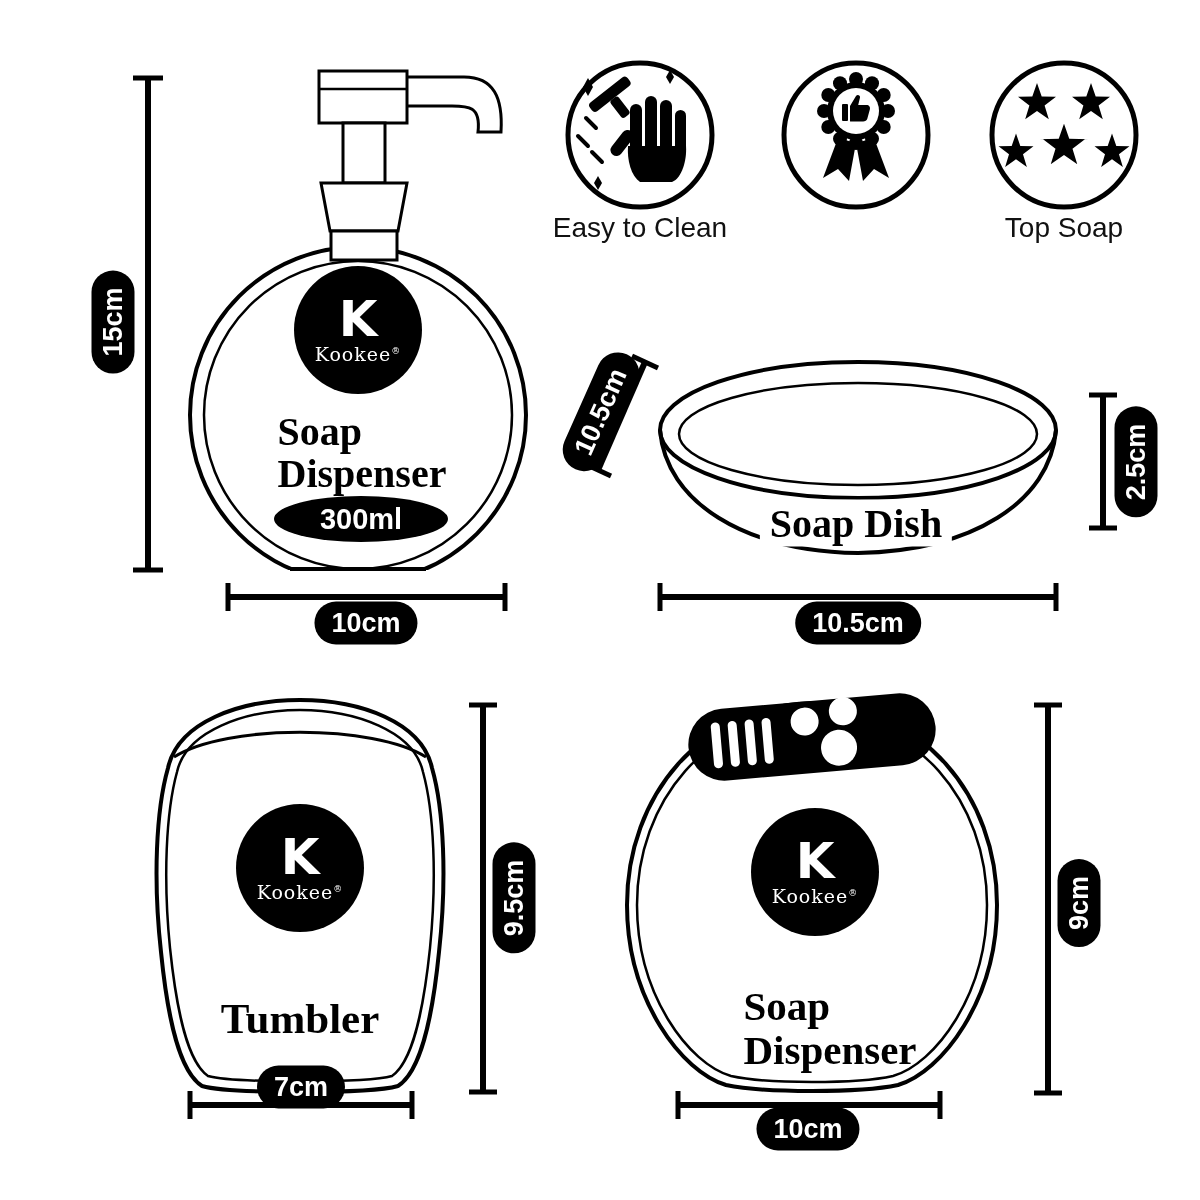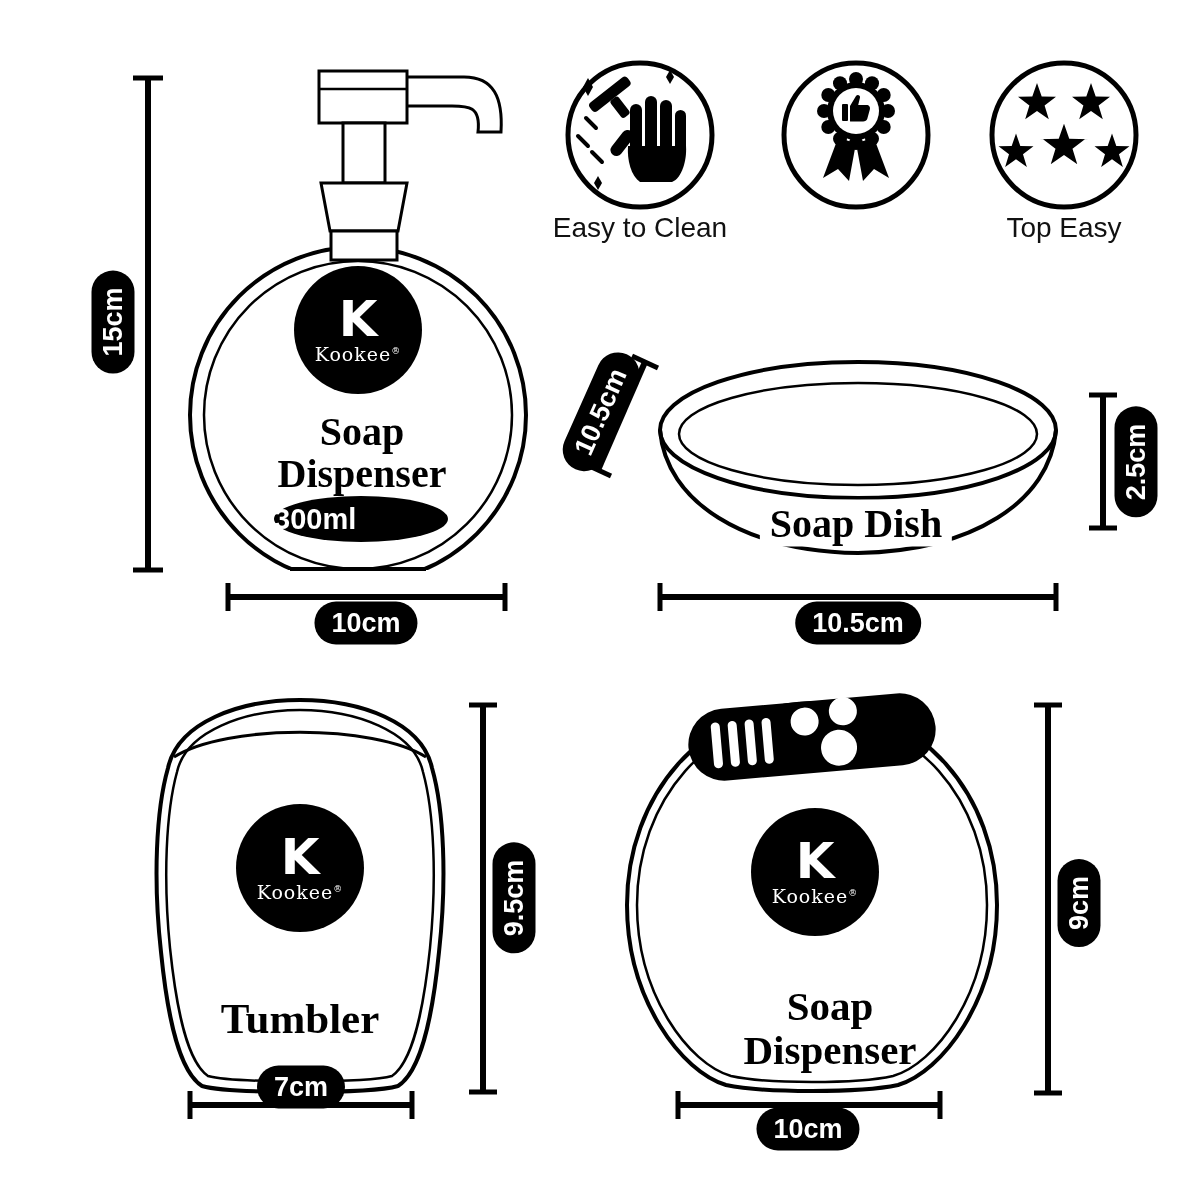--- a/index.html
+++ b/index.html
@@ -8,25 +8,25 @@
   #canvas { position: relative; width: 1200px; height: 1200px; background: #fff; overflow: hidden; padding-left: 13px; }
   #art { position: absolute; left: 0; top: 0; width: 1200px; height: 1200px; }
   .abs { position: absolute; transform: translate(-50%, -50%); }
   .pill {
     background: #000; color: #fff;
     font: 700 27px/1 "Liberation Sans", sans-serif;
     padding: 8px 17px; border-radius: 24px; white-space: nowrap;
   }
   .pill.vert { transform: translate(-50%, -50%) rotate(-90deg); }
   .pill.diag { transform: translate(-50%, -50%) rotate(-66deg); }
-  .name { font-family: "Liberation Serif", serif; font-weight: 700; color: #000; text-align: center; white-space: nowrap; }
+  .name { font-family: "Liberation Serif", serif; font-weight: 700; color: #000; text-align: left; white-space: nowrap; }
   .badge-label { font: 400 28px/1 "Liberation Sans", sans-serif; color: #111; white-space: nowrap; }
   .capacity {
     background: #000; color: #fff; width: 174px; height: 46px; border-radius: 50%;
-    font: 700 29px/46px "Liberation Sans", sans-serif; 
+    font: 700 29px/46px "Liberation Sans", sans-serif; text-align: center;
   }
   .logo {
     width: 128px; height: 128px; border-radius: 50%; background: #000; color: #fff;
     display: flex; flex-direction: column; align-items: center; justify-content: center; gap: 3px;
   }
   .logo .mark { font: 700 50px/0.9 "DejaVu Sans", sans-serif; }
   .logo .brandname { font: 400 19px/1 "DejaVu Serif", serif; letter-spacing: 1px; }
   .logo .reg { font-size: 9px; }
   .line { display: block; }
 </style>
@@ -183,21 +183,21 @@
       <line x1="1034" y1="1093" x2="1062" y2="1093" stroke-width="5"></line>
     </g>
     <g stroke="#000">
       <line x1="678" y1="1105" x2="940" y2="1105" stroke-width="6"></line>
       <line x1="678" y1="1091" x2="678" y2="1119" stroke-width="5"></line>
       <line x1="940" y1="1091" x2="940" y2="1119" stroke-width="5"></line>
     </g>
   </svg>
 
   <div class="abs badge-label" style="left:640px;top:228px">Easy to Clean</div>
-  <div class="abs badge-label" style="left:1064px;top:228px">Top Easy</div>
+  <div class="abs badge-label" style="left:1064px;top:228px">Top Soap</div>
 
   <div class="abs logo" style="left:358px;top:330px">
     <span class="mark">K</span>
     <span class="brandname"><span>Kookee</span><sup class="reg">®</sup></span>
   </div>
   <div class="abs logo" style="left:300px;top:868px">
     <span class="mark">K</span>
     <span class="brandname"><span>Kookee</span><sup class="reg">®</sup></span>
   </div>
   <div class="abs logo" style="left:815px;top:872px">

